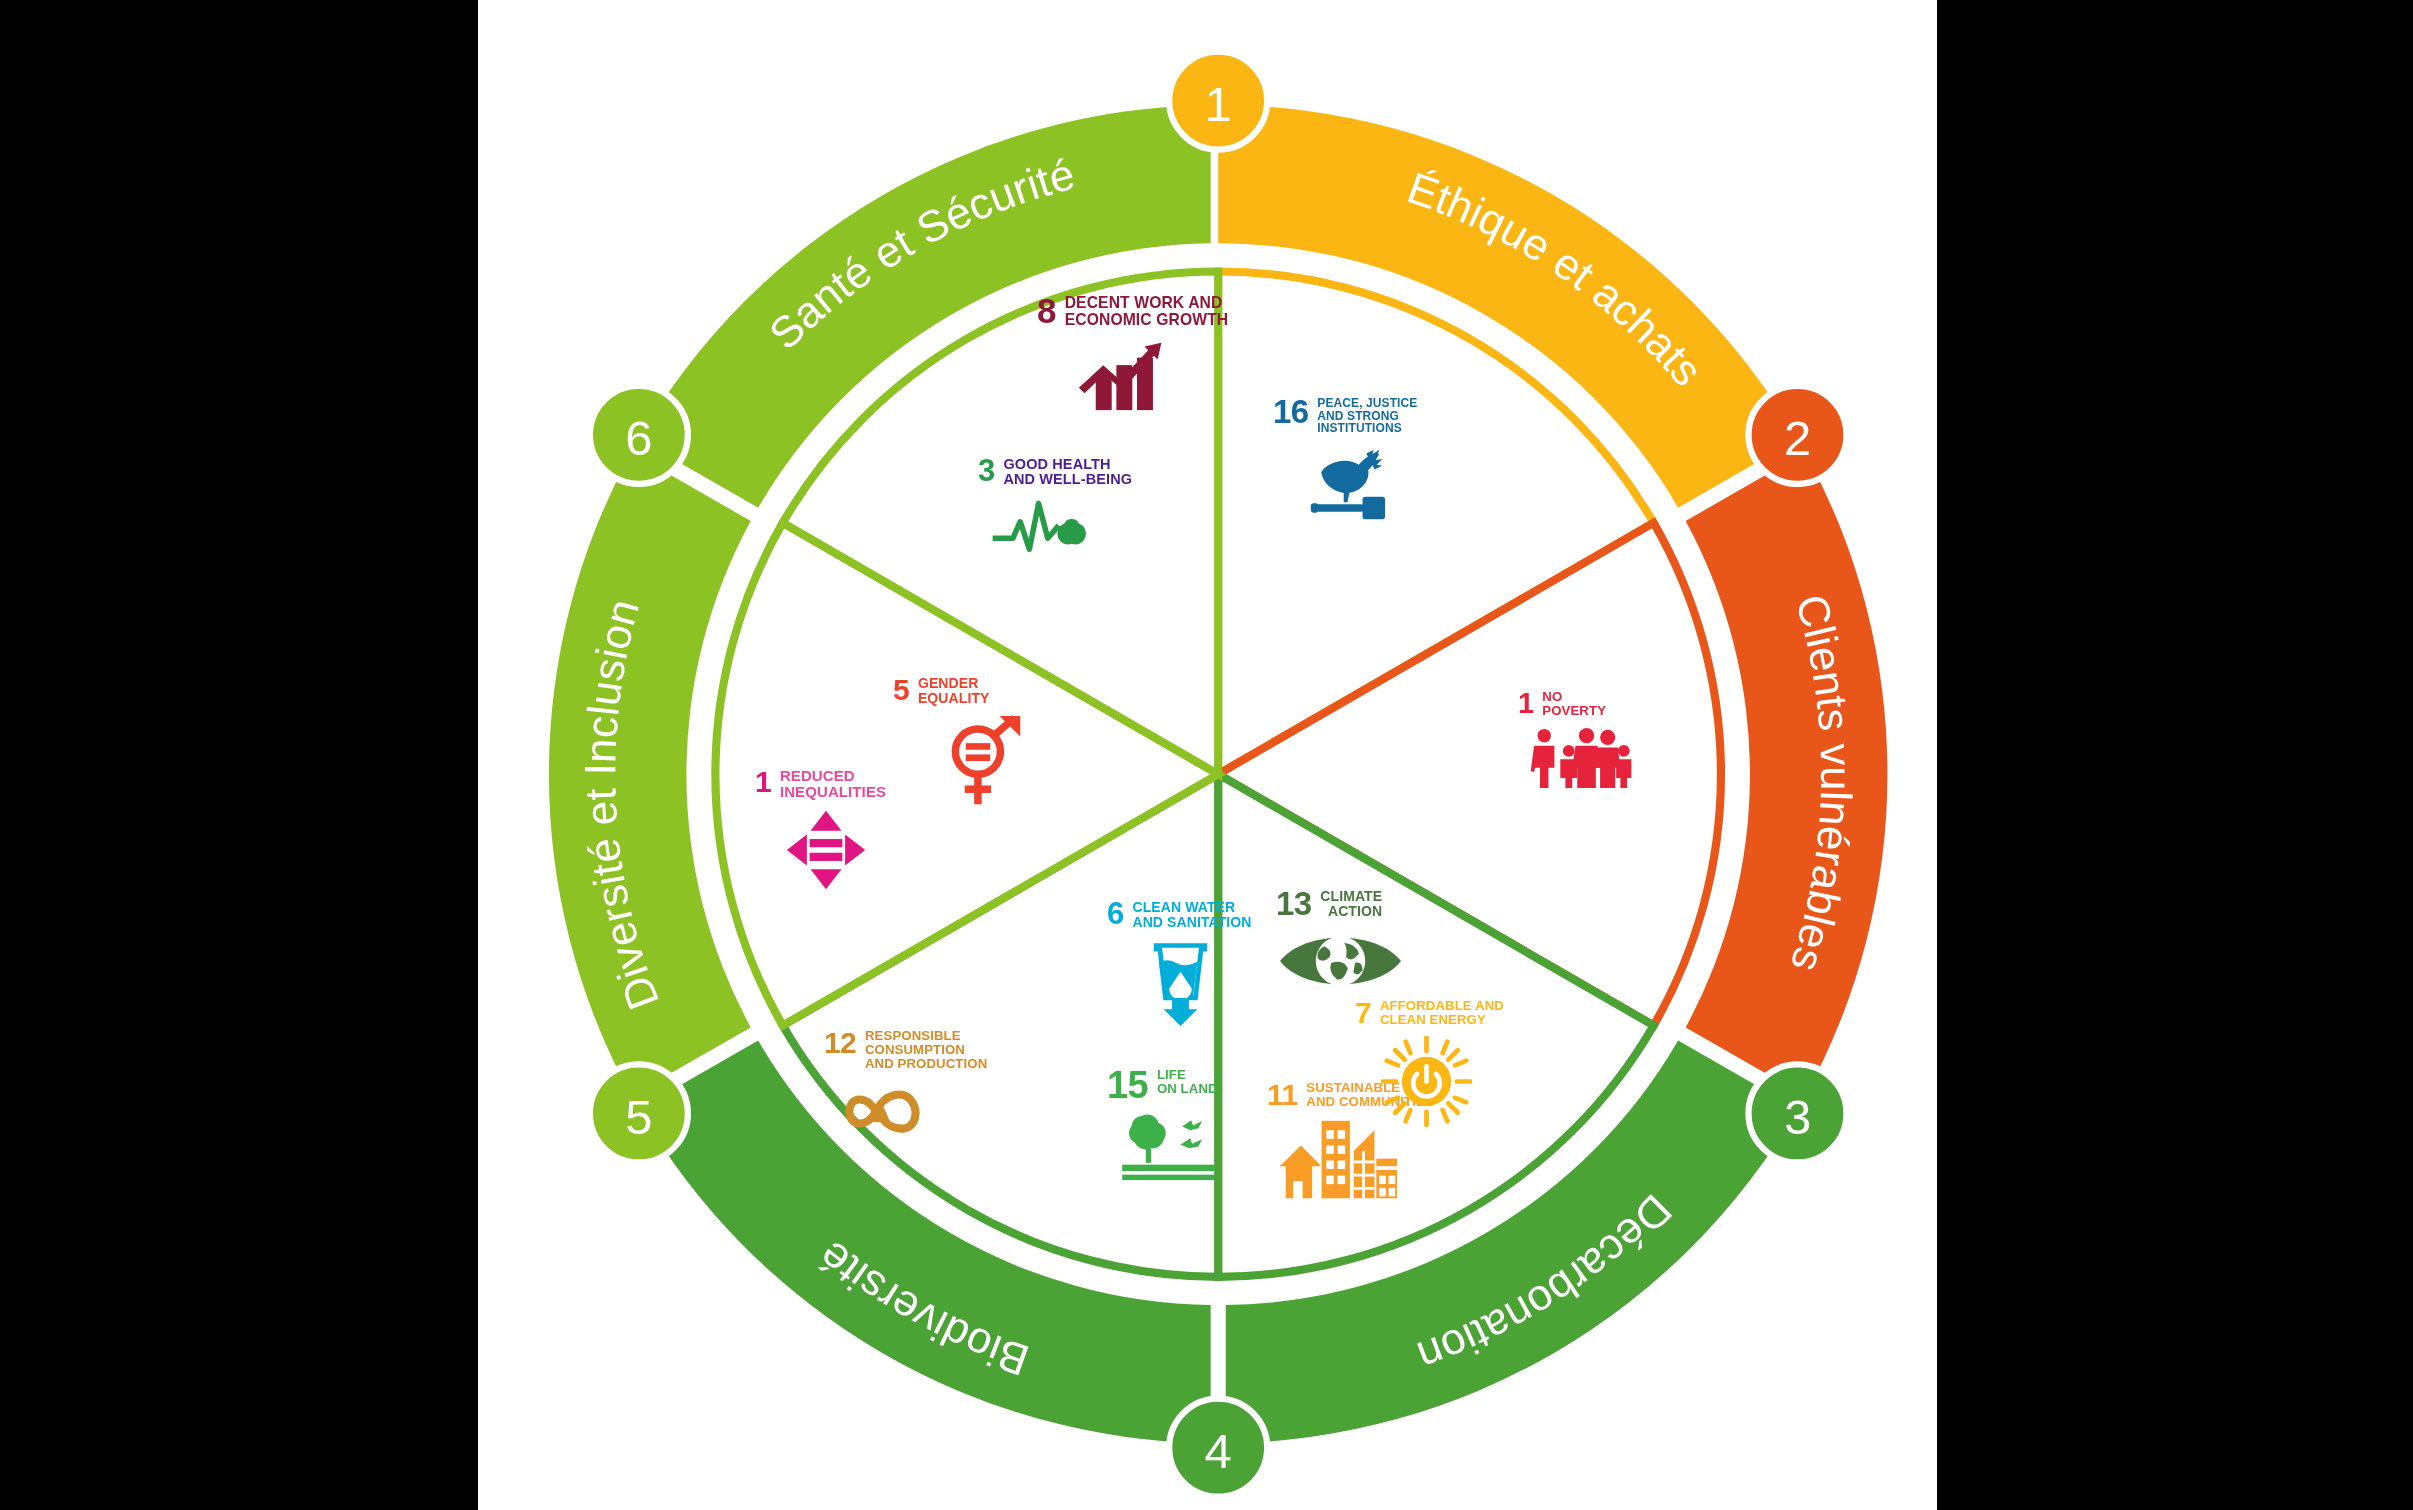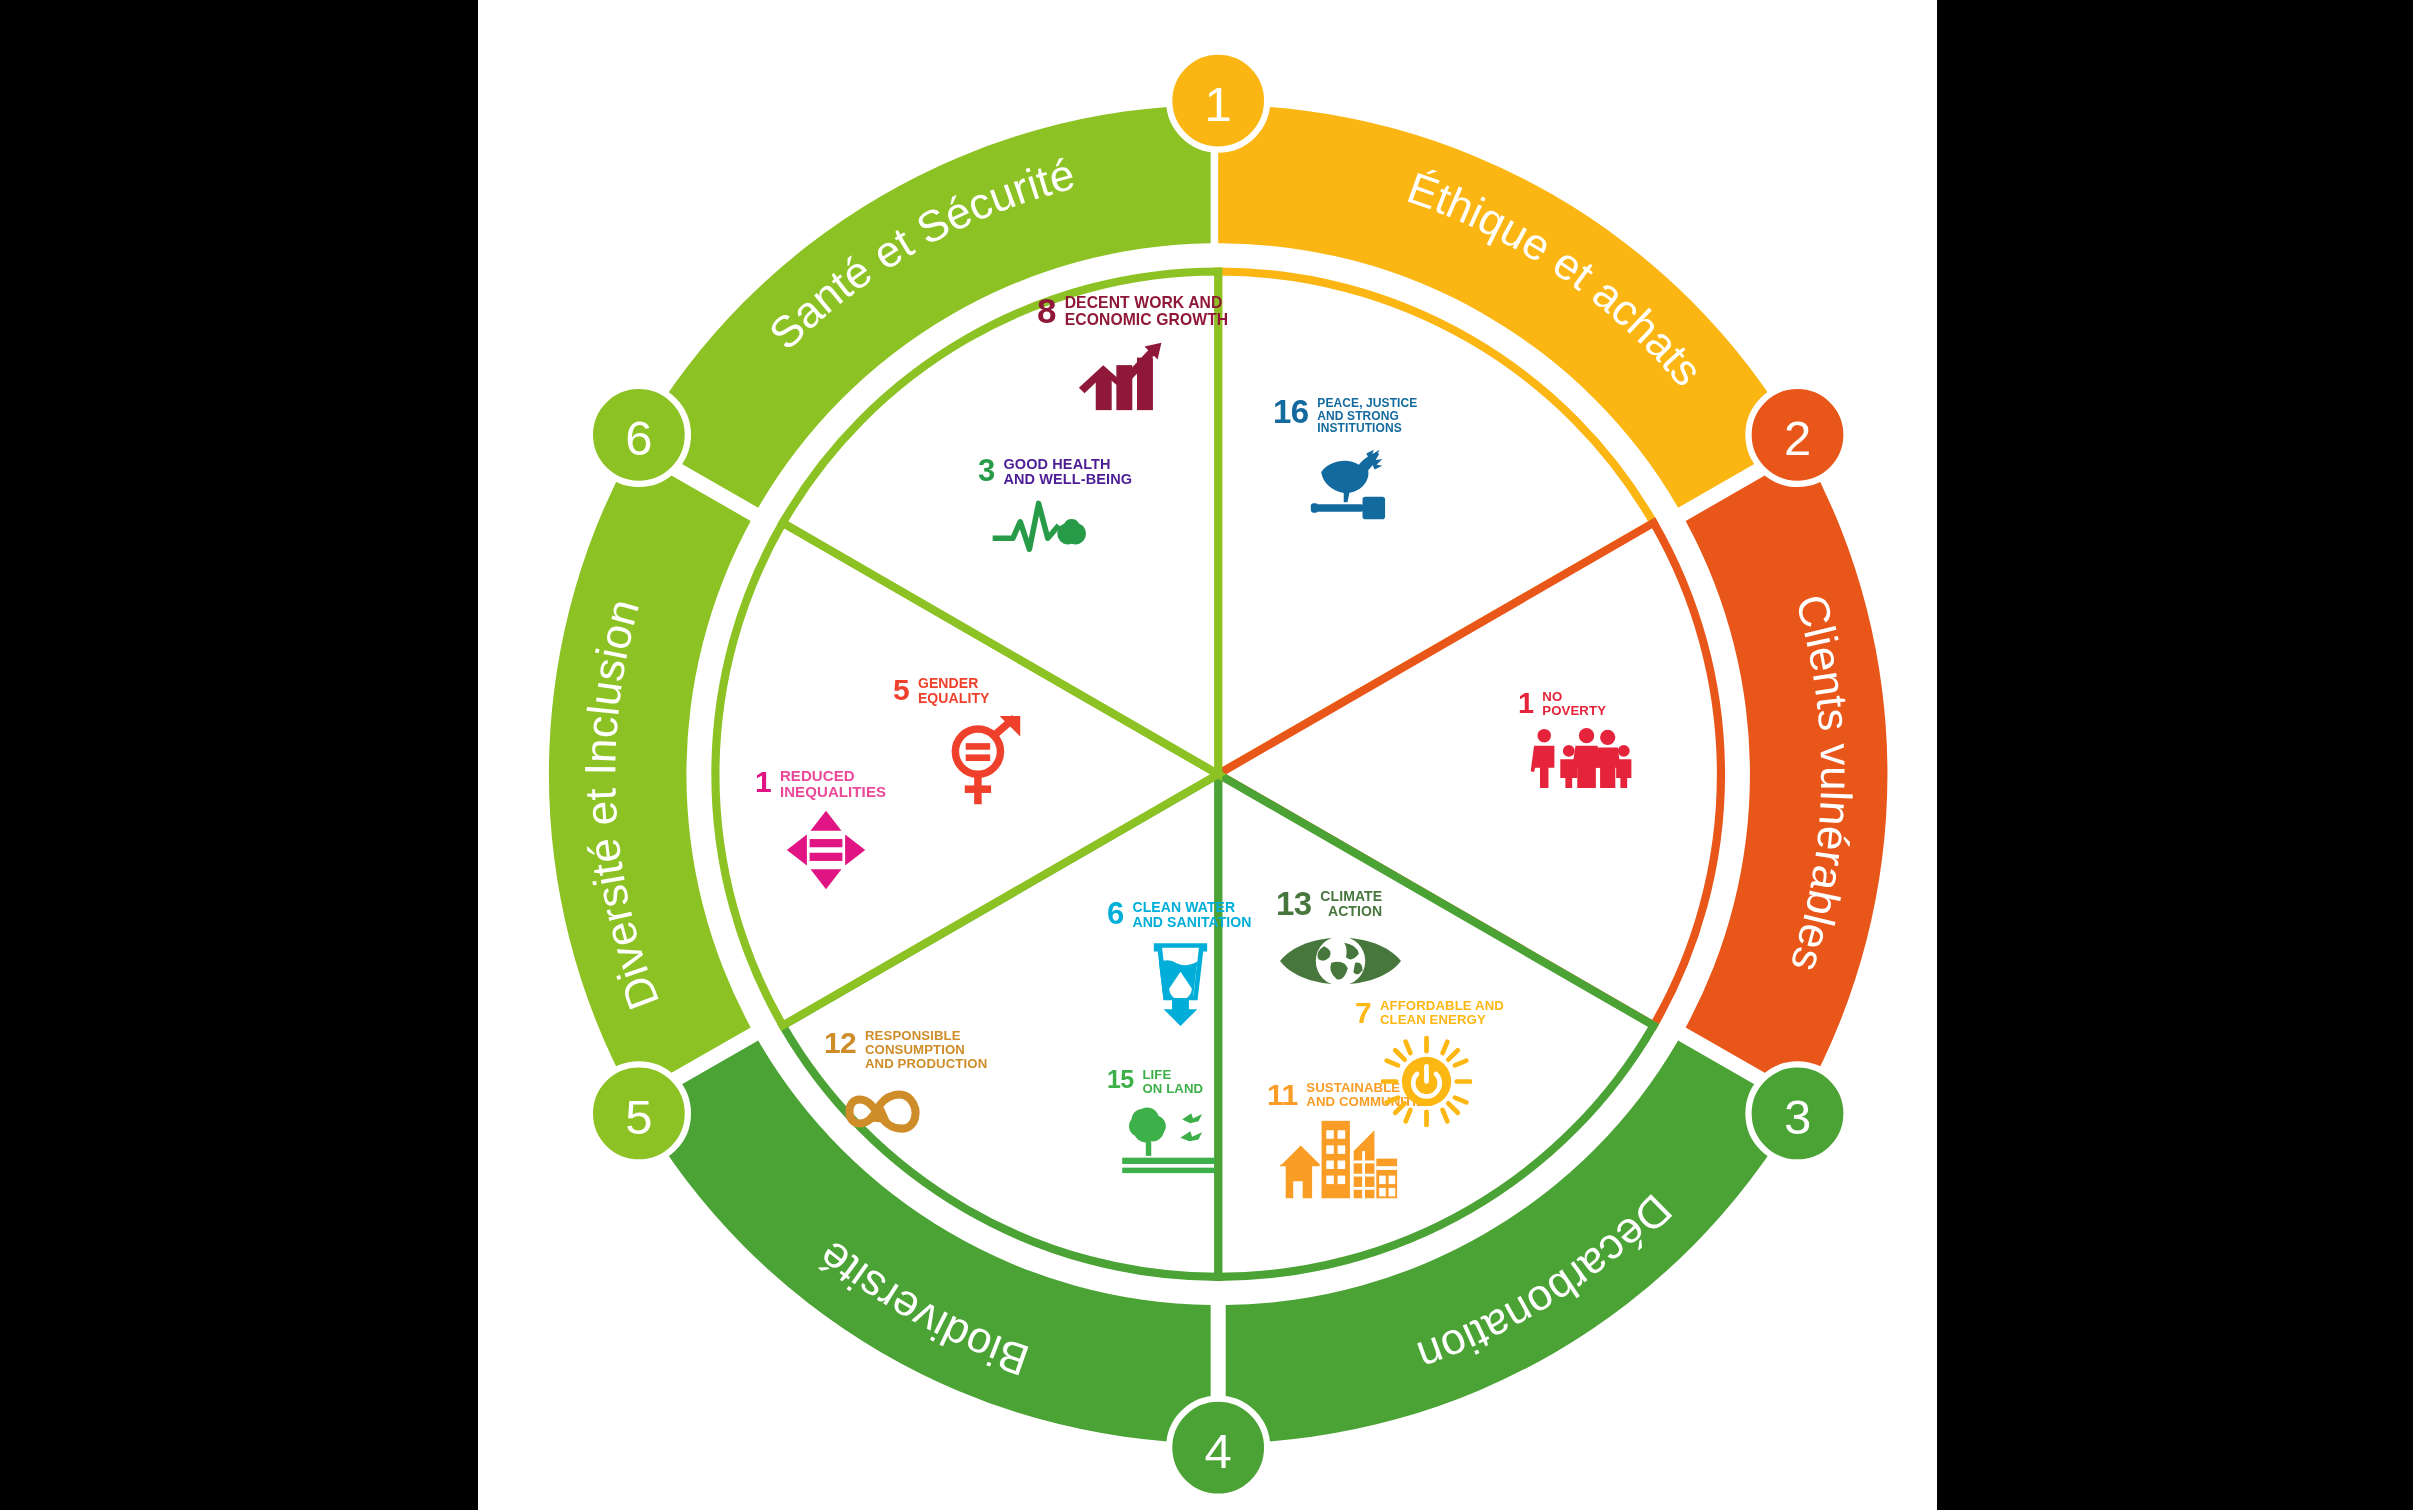--- a/index.html
+++ b/index.html
@@ -274,21 +274,21 @@
       <div class="art" style="margin-left:19px">
         <svg width="110" height="63" viewBox="0 0 120 70">
           <path d="M36 36 C26 16 6 18 6 35 C6 52 26 54 36 34 C46 14 66 12 74 22 C84 34 80 54 64 54 C52 54 44 46 40 38" fill="none" stroke="#CF8D2A" stroke-width="9" stroke-linecap="round"></path>
           <polygon points="44,30 52,48 30,46" fill="#CF8D2A"></polygon>
         </svg>
       </div>
     </div>
 
     <div class="sdg" style="left:629px;top:1068px;">
       <div class="hd">
-        <div class="num" style="font-size:25px;color:#3EB049">15</div>
+        <div class="num" style="font-size:38px;color:#3EB049">15</div>
         <div style="font-size:13.2px;color:#3EB049">
           <span class="ttl lbl-l1">LIFE</span>
           <span class="ttl lbl-l1">ON LAND</span>
         </div>
       </div>
       <div class="art" style="margin-left:11.3px">
         <svg width="101" height="69" viewBox="0 0 110 76">
           <g fill="#3EB049">
             <path d="M26 4 a13 13 0 0 1 18 8 a12 12 0 0 1 6 18 a13 13 0 0 1 -14 10 a14 14 0 0 1 -18 -6 a12 12 0 0 1 -4 -18 a13 13 0 0 1 12 -12Z"></path>
             <rect x="30" y="40" width="6" height="16"></rect>

